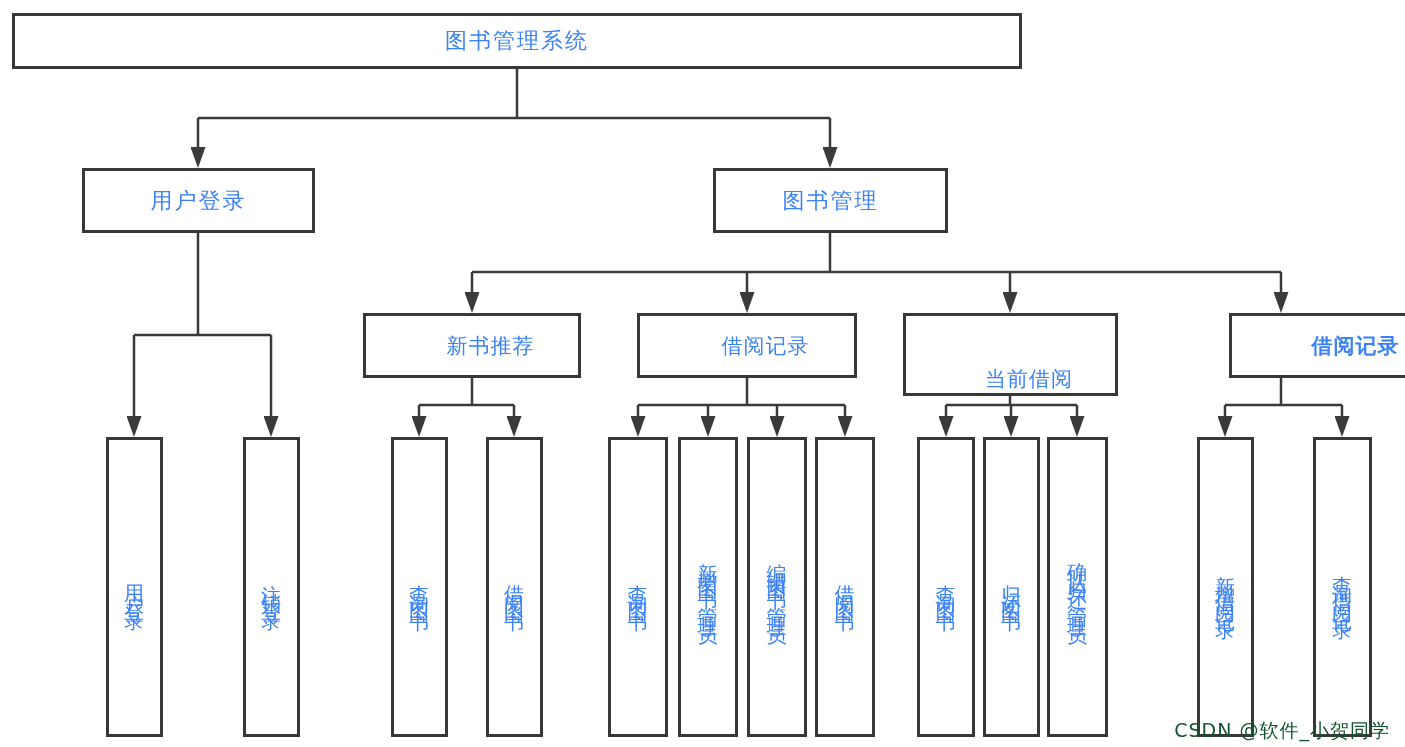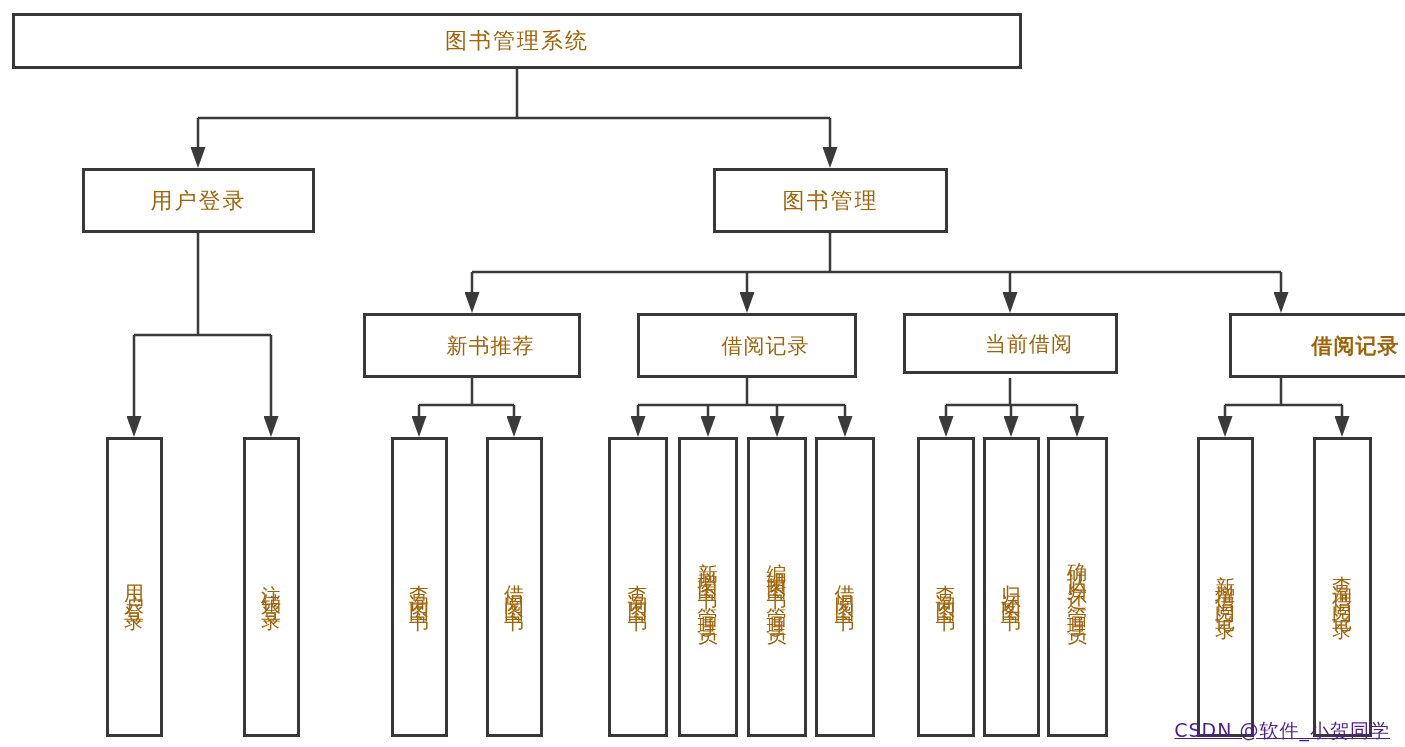--- a/index.html
+++ b/index.html
@@ -4,56 +4,56 @@
 <style>
   html,body{margin:0;padding:0;}
   body{
     width:1405px;height:747px;background:#ffffff;position:relative;overflow:hidden;
     font-family:"DejaVu Sans","Liberation Sans",sans-serif;
   }
   .stage{position:absolute;left:0;top:0;width:1405px;height:747px;}
   .lines{position:absolute;left:0;top:0;width:1405px;height:747px;pointer-events:none;}
   .node{
     position:absolute;box-sizing:border-box;background:#ffffff;
-    border:3px solid #383838;color:#a16207;
+    border:3px solid #383838;color:#3b82f6;
     display:flex;align-items:center;justify-content:center;text-align:center;
   }
   .node.h1{font-size:22px;letter-spacing:2px;}
   .node.h2{font-size:22px;letter-spacing:2px;}
   .node.h3{font-size:21px;letter-spacing:1px;padding-left:37px;}
   .node.v{font-size:20px;}
   .node.v span{
     display:block;writing-mode:vertical-rl;line-height:1;
     letter-spacing:9px;
   }
   
   .n-root   {left:12px;  top:13px;  width:1010px;height:56px;}
   .n-login  {left:82px;  top:168px; width:233px; height:65px;}
   .n-mgmt   {left:713px; top:168px; width:235px; height:65px;}
   .n-newbook{left:363px; top:313px; width:218px; height:65px;}
   .n-borrow {left:637px; top:313px; width:220px; height:65px;}
-  .n-current{left:903px; top:313px; width:215px; height:61px;}
+  .n-current{left:903px; top:313px; width:215px; height:83px;align-items:flex-end;}
   .n-record {left:1229px;top:313px; width:216px; height:65px;font-weight:bold;}
   .leaf{top:437px;height:300px;}
   .n-u1{left:106px; width:57px;}
   .n-u2{left:243px; width:57px;}
   .n-n1{left:391px; width:57px;}
   .n-n2{left:486px; width:57px;}
   .n-b1{left:608px; width:60px;}
   .n-b2{left:678px; width:60px;}
   .n-b3{left:747px; width:60px;}
   .n-b4{left:815px; width:60px;}
   .n-c1{left:917px; width:58px;}
   .n-c2{left:983px; width:57px;}
   .n-c3{left:1047px;width:61px;}
   .n-r1{left:1197px;width:57px;}
   .n-r2{left:1313px;width:59px;}
   .watermark{
     position:absolute;right:15px;bottom:3px;
-    font-size:19px;color:#4c1d95;text-decoration:underline;
+    font-size:19px;color:#14532d;
     letter-spacing:1px;white-space:nowrap;
   }
 </style>
 </head>
 <body>
 
 <div class="stage">
 
   <svg class="lines" width="1405" height="747" viewBox="0 0 1405 747" xmlns="http://www.w3.org/2000/svg">
     <defs>

